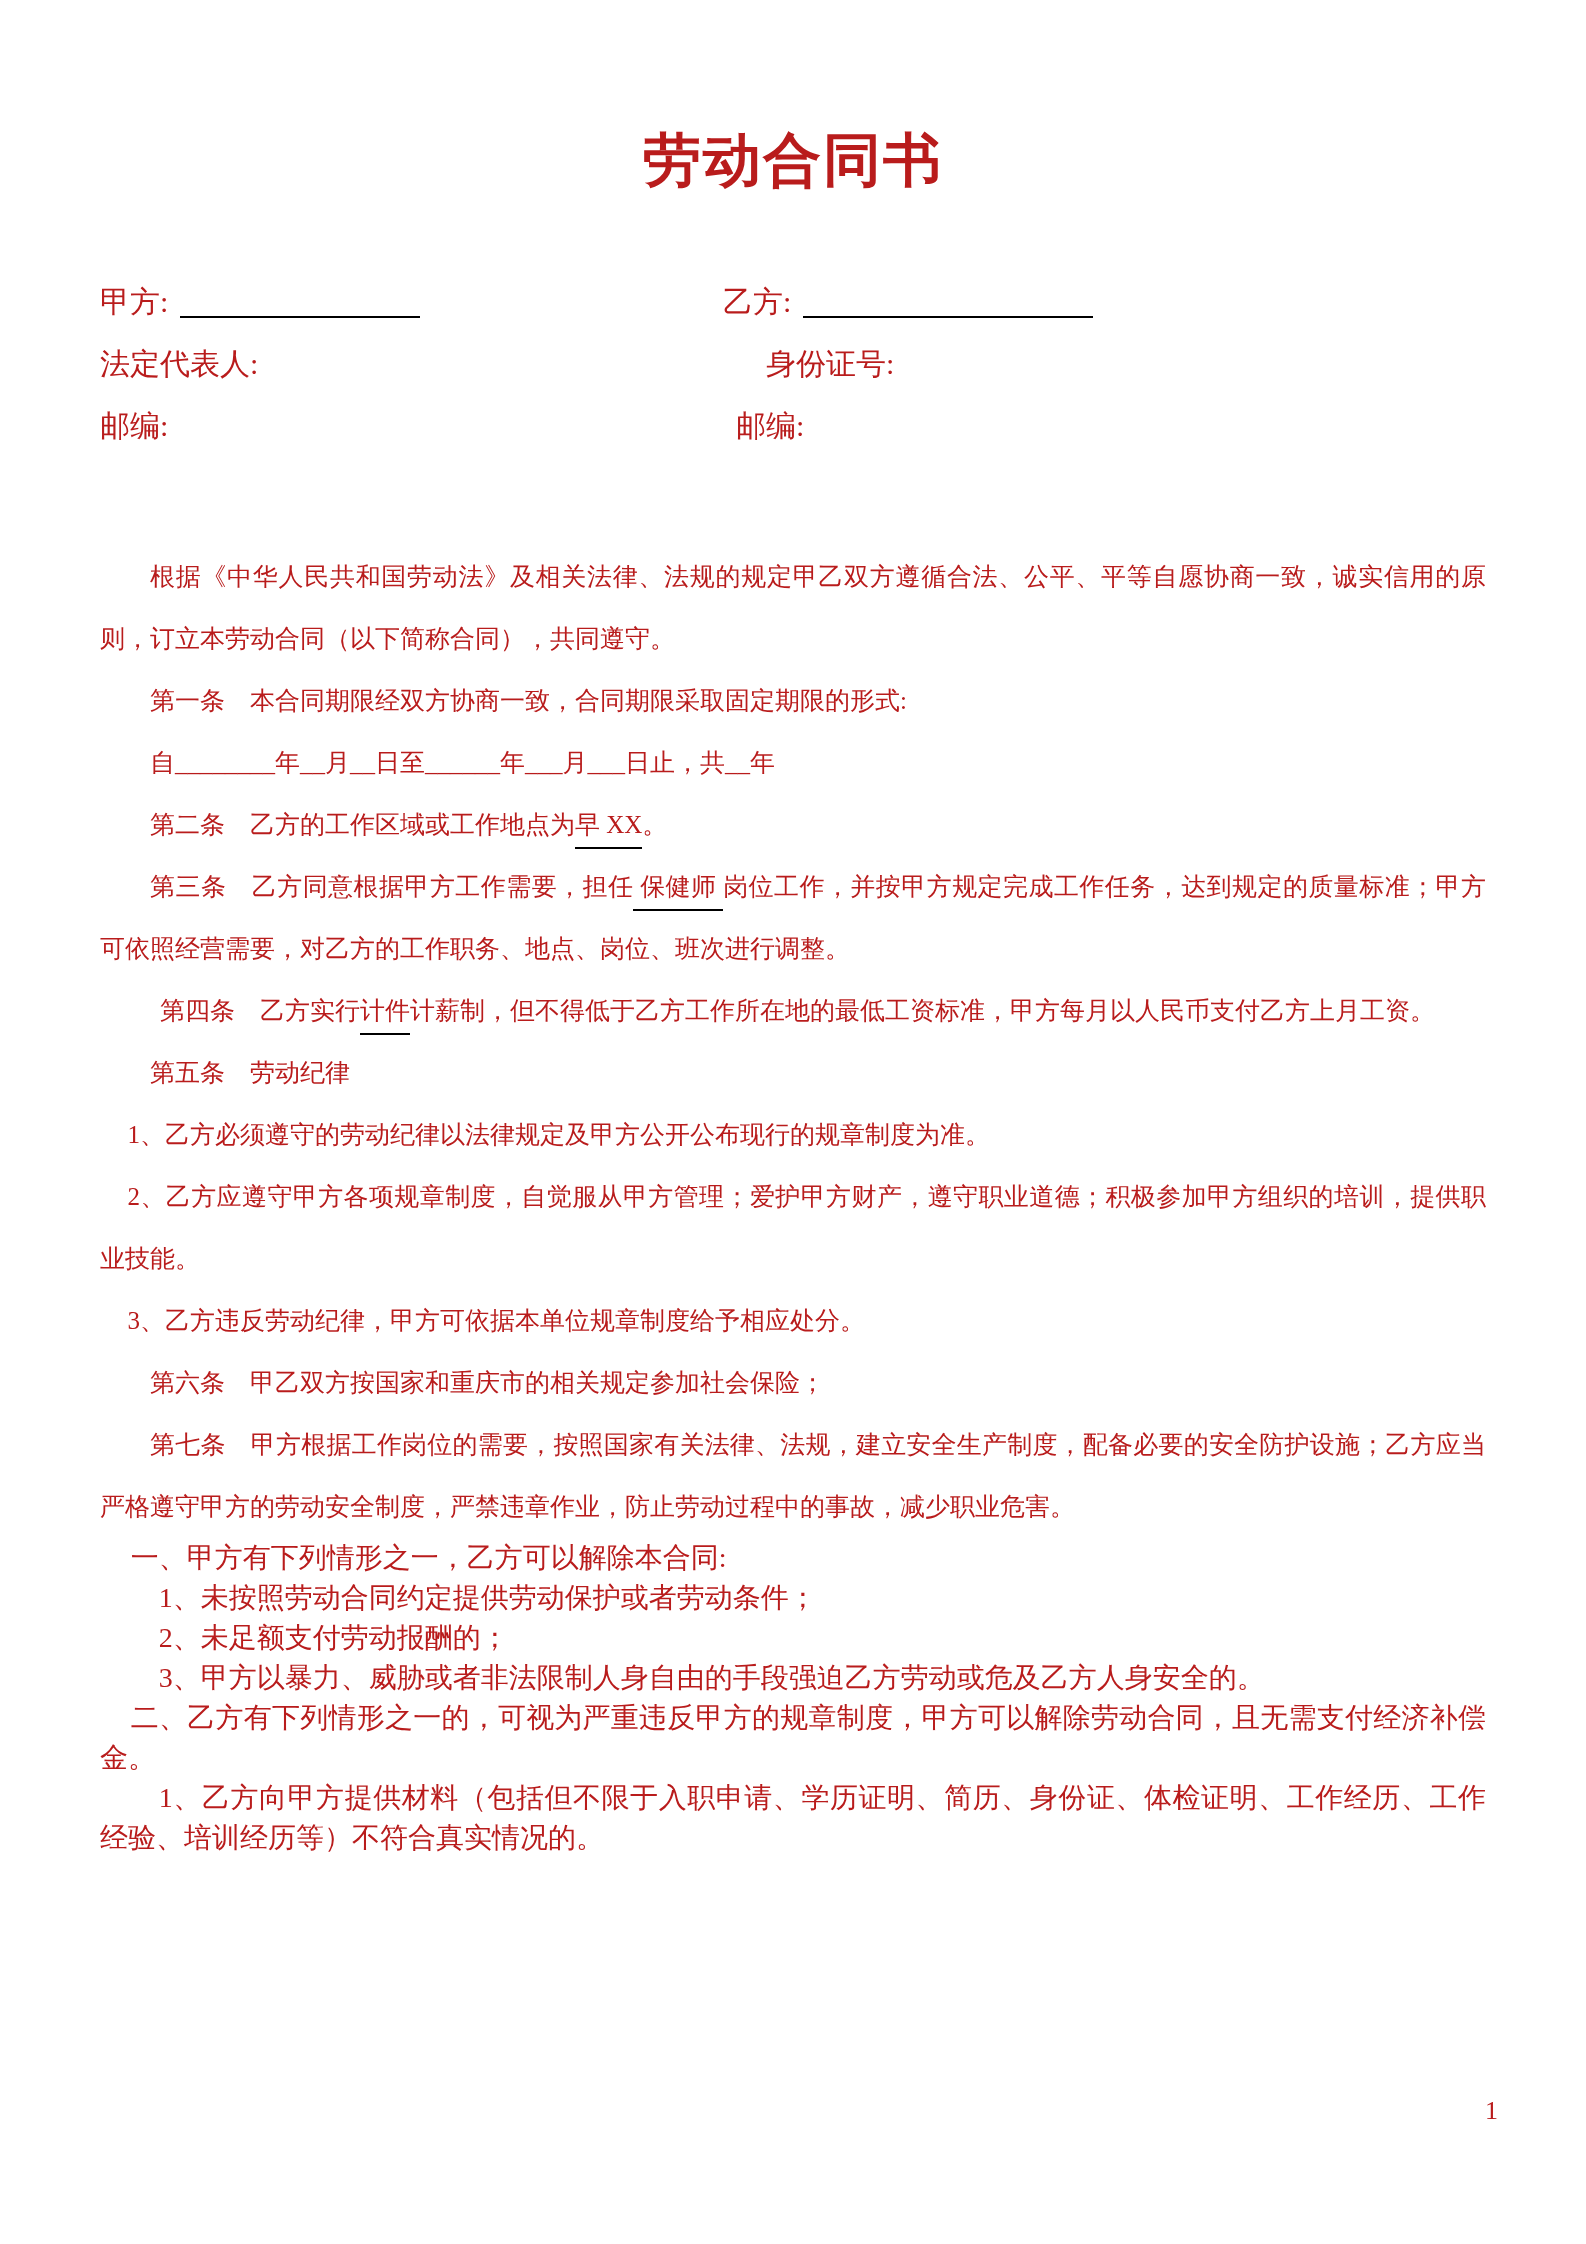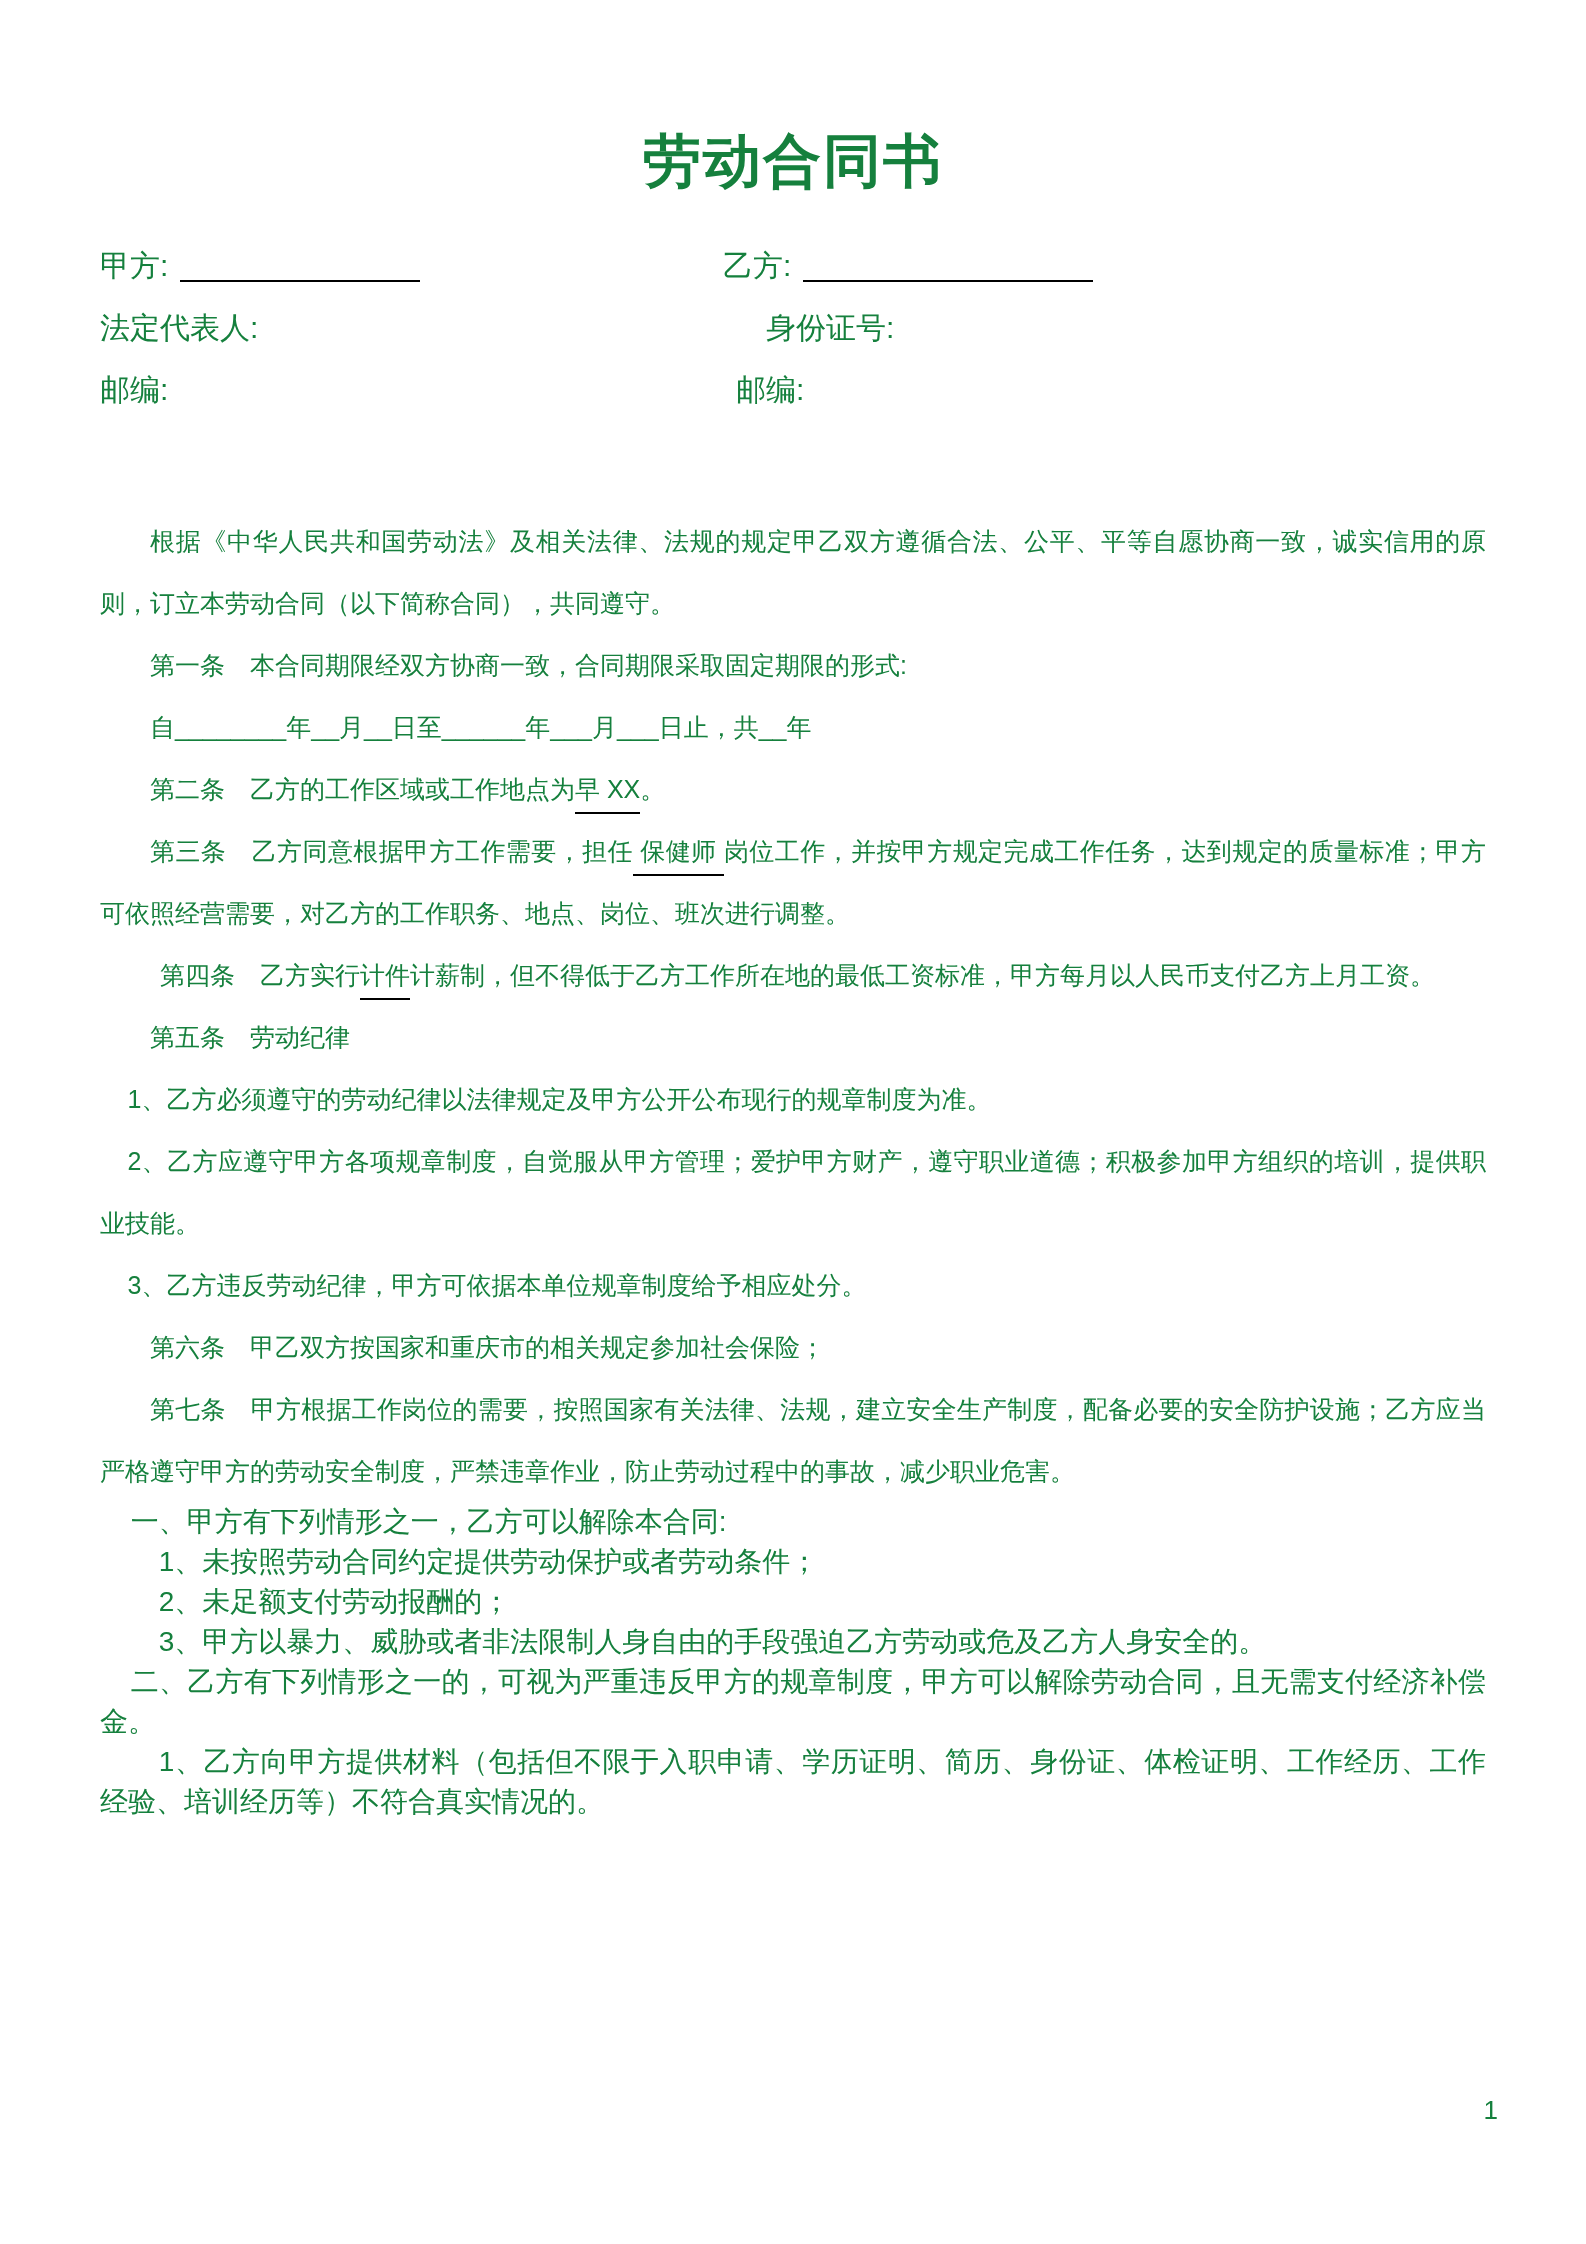--- a/index.html
+++ b/index.html
@@ -1,35 +1,35 @@
 <!DOCTYPE html>
 <html lang="zh"><head>
 <meta charset="utf-8">
 <style>
   html,body { margin:0; padding:0; background:#ffffff; }
   .page {
     position:relative;
     width:1586px; height:2244px;
     background:#ffffff;
-    color:#15803d;
-    font-family:Liberation Sans, sans-serif;
+    color:#b91c1c;
+    font-family:Liberation Serif, serif;
     box-sizing:border-box;
     padding:0 100px;
     overflow:hidden;
   }
   .doc-title {
     margin:0;
     padding-top:126px;
     font-size:58px;
     font-weight:bold;
     line-height:1.2;
     text-align:center;
     letter-spacing:2px;
   }
-  .parties { margin-top:50px; font-size:30px; }
+  .parties { margin-top:86px; font-size:30px; }
   .party-row { position:relative; height:62px; white-space:nowrap; }
   .party-right { position:absolute; top:0; }
   .pos-b1 { left:623px; }
   .pos-b2 { left:666px; }
   .pos-b3 { left:668px; }
   .pos-b4 { left:636px; }
   .blank {
     display:inline-block;
     border-bottom:2px solid #000;
     height:30px;

